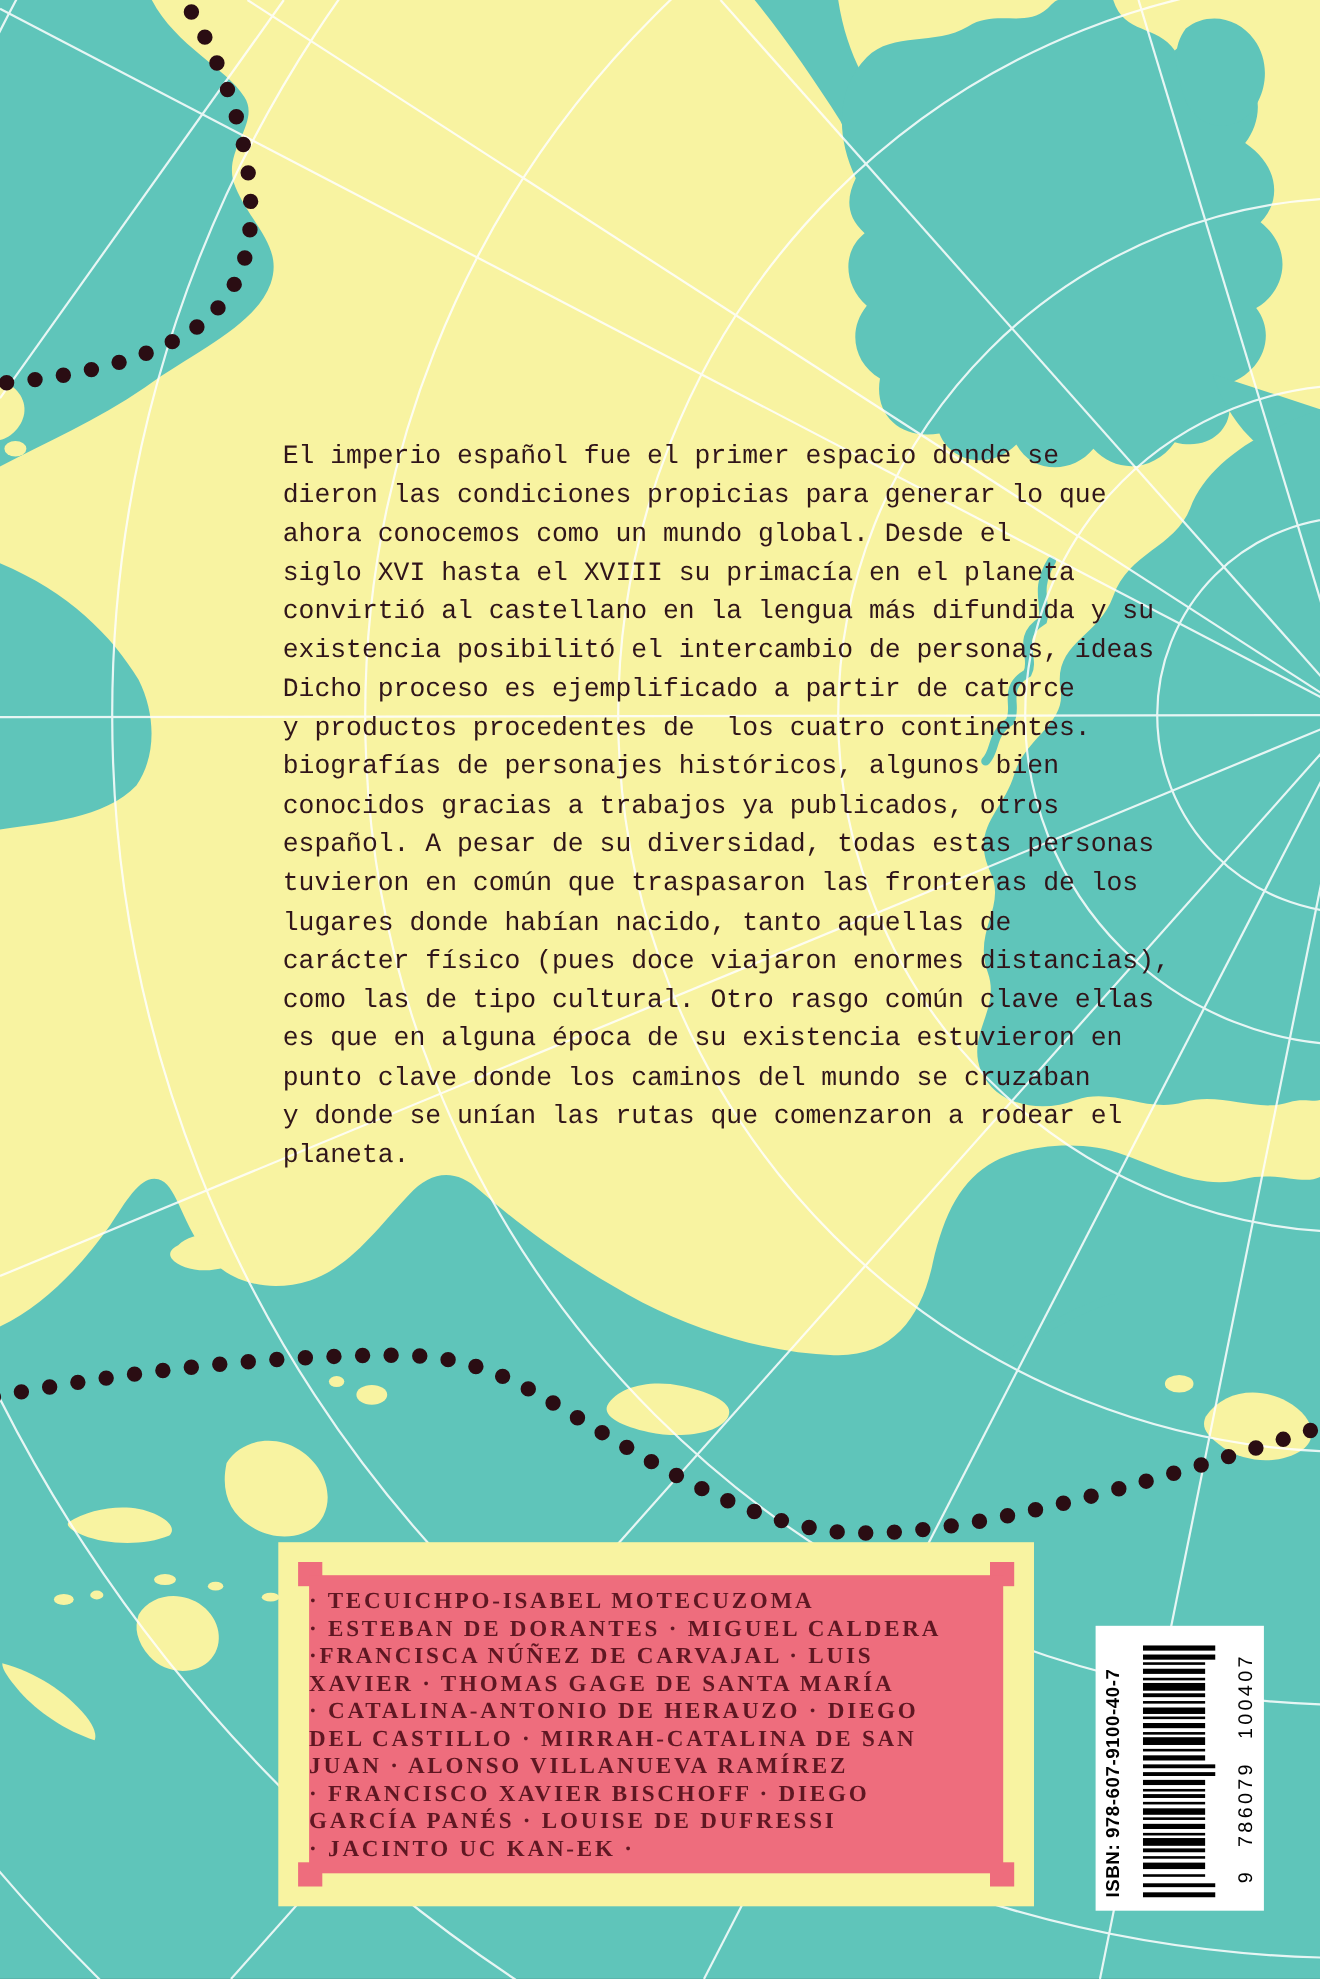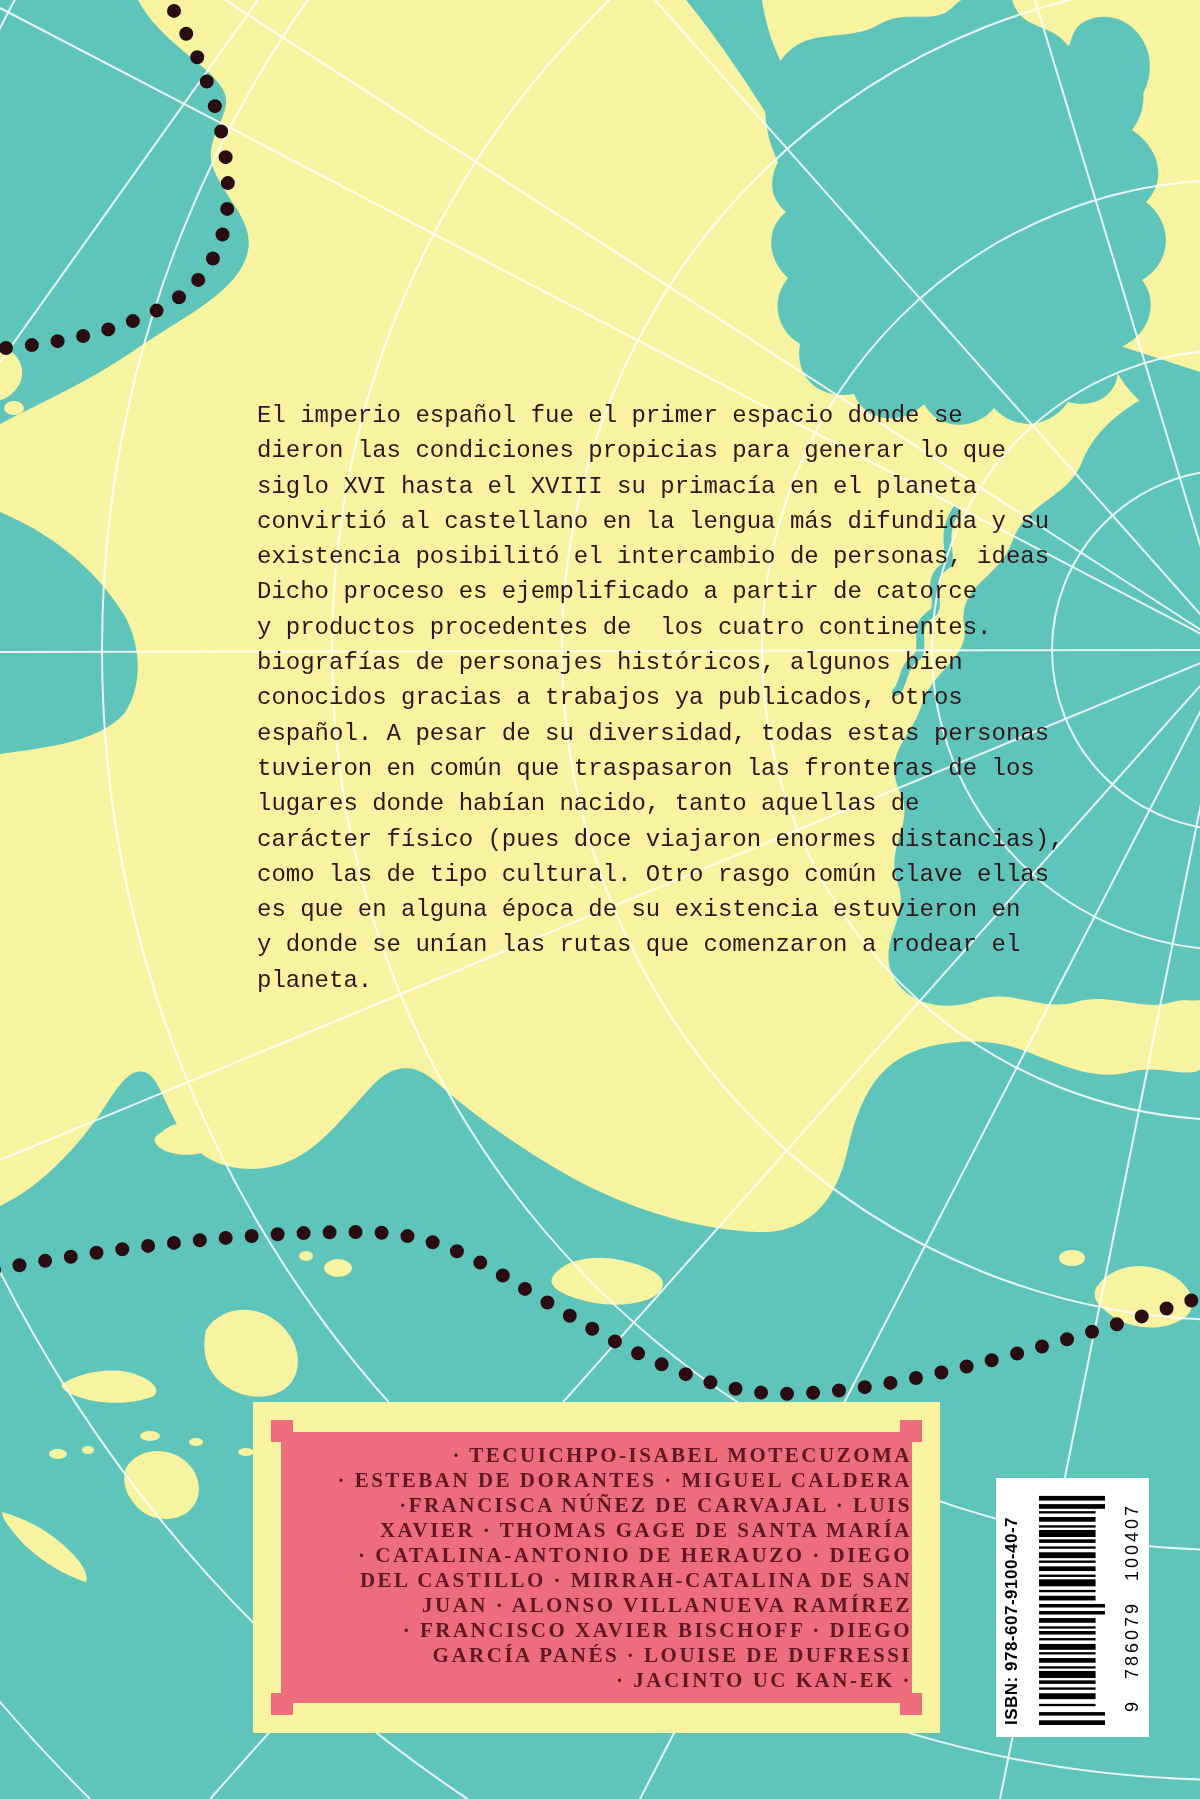--- a/index.html
+++ b/index.html
@@ -30,21 +30,21 @@
     position:absolute;width:22px;height:22px;background:var(--plaque-pink,#ee6d7d);
   }
   .tab.tl{left:18px;top:18px;} .tab.tr{left:647px;top:18px;}
   .tab.bl{left:18px;top:291px;} .tab.br{left:647px;top:291px;}
   .plaque-inner{
     position:absolute;left:28px;top:30px;width:631px;height:271px;
     background:var(--plaque-pink,#ee6d7d);
     display:flex;flex-direction:column;justify-content:center;
   }
   .plq-line{
-    text-align:right;color:var(--plaque-ink,#5f1722);
+    text-align:left;color:var(--plaque-ink,#5f1722);
     font-weight:bold;font-size:21px;line-height:25px;letter-spacing:2.5px;
     white-space:pre;
   }
 
   .barcode-box{
     position:absolute;left:996px;top:1478px;width:153px;height:259px;
     background:var(--barcode-bg,#ffffff);
   }
   .barcode-rot{
     position:absolute;left:-53px;top:53px;width:259px;height:153px;
@@ -141,33 +141,35 @@
       <path class="route" d="M 6,348 C 70,342 130,328 172,302 C 210,278 228,240 228,192 C 228,142 212,75 170,4"></path>
       <path class="route" d="M -6,1270 C 110,1248 240,1232 360,1232 C 440,1232 480,1262 540,1298
         C 610,1340 680,1382 755,1392 C 860,1404 1040,1350 1205,1296"></path>
     </g>
   </svg>
 
   <div class="synopsis">
 
   <div class="syn-line">El imperio español fue el primer espacio donde se</div>
       <div class="syn-line">dieron las condiciones propicias para generar lo que</div>
+      <div class="syn-line">ahora conocemos como un mundo global. Desde el</div>
       <div class="syn-line">siglo XVI hasta el XVIII su primacía en el planeta</div>
       <div class="syn-line">convirtió al castellano en la lengua más difundida y su</div>
       <div class="syn-line">existencia posibilitó el intercambio de personas, ideas</div>
       <div class="syn-line">Dicho proceso es ejemplificado a partir de catorce</div>
       <div class="syn-line">y productos procedentes de  los cuatro continentes.</div>
       <div class="syn-line">biografías de personajes históricos, algunos bien</div>
       <div class="syn-line">conocidos gracias a trabajos ya publicados, otros</div>
       <div class="syn-line">español. A pesar de su diversidad, todas estas personas</div>
       <div class="syn-line">tuvieron en común que traspasaron las fronteras de los</div>
       <div class="syn-line">lugares donde habían nacido, tanto aquellas de</div>
       <div class="syn-line">carácter físico (pues doce viajaron enormes distancias),</div>
       <div class="syn-line">como las de tipo cultural. Otro rasgo común clave ellas</div>
       <div class="syn-line">es que en alguna época de su existencia estuvieron en</div>
+      <div class="syn-line">punto clave donde los caminos del mundo se cruzaban</div>
       <div class="syn-line">y donde se unían las rutas que comenzaron a rodear el</div>
       <div class="syn-line">planeta.</div>
     </div>
 
   <div class="plaque">
     <div class="tab tl"></div>
     <div class="tab tr"></div>
     <div class="tab bl"></div>
     <div class="tab br"></div>
     <div class="plaque-inner">

